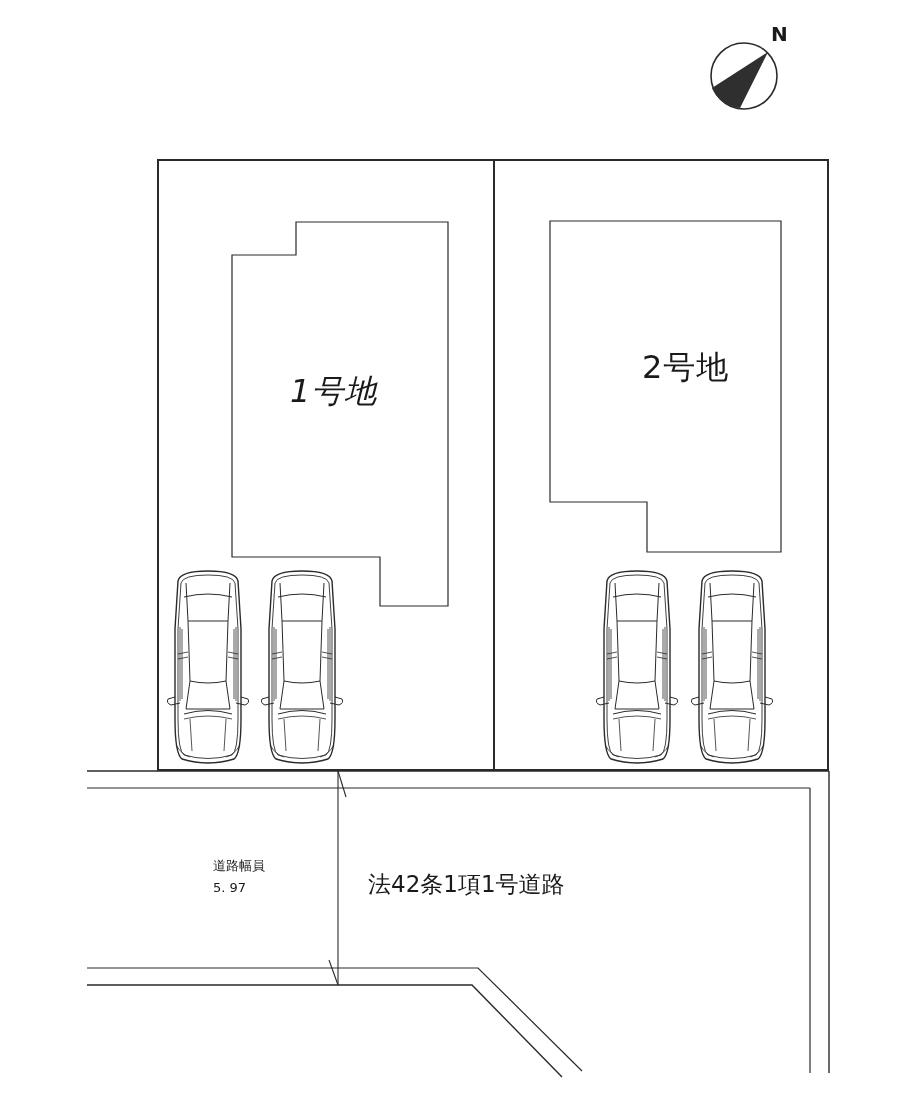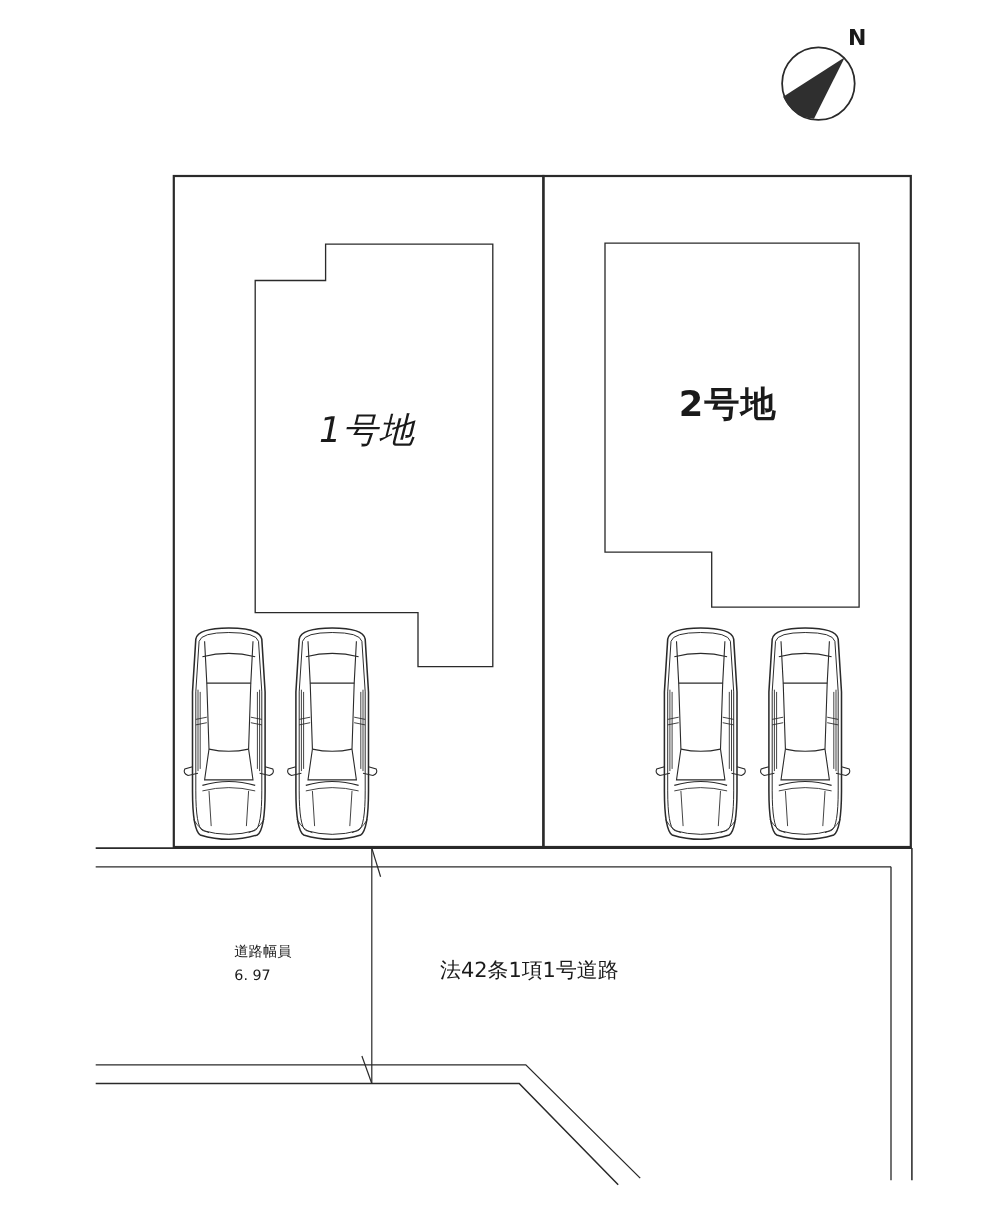--- a/index.html
+++ b/index.html
@@ -1,21 +1,21 @@
 <!DOCTYPE html>
 <html><head>
   <meta charset="utf-8">
   <style>
     html, body { margin: 0; padding: 0; background: #ffffff; }
     body { width: 904px; height: 1105px; position: relative; overflow: hidden;
            font-family: "DejaVu Sans", sans-serif; color: #222; }
     svg.plan { position: absolute; left: 0; top: 0; }
     .lbl { position: absolute; white-space: nowrap; color: #1a1a1a; }
     .lot-label { font-size: 32px; letter-spacing: 1px; }
-    .road-label { font-size: 19px; margin-left: 32px; }
+    .road-label { font-size: 23px; }
     .width-label { font-size: 13px; text-align: left; line-height: 22px; }
     .north-label { font-size: 20px; font-weight: bold; }
   </style>
 </head>
 <body>
 
 <svg class="plan" width="904" height="1105" viewBox="0 0 904 1105" xmlns="http://www.w3.org/2000/svg">
   <defs>
     <g id="car">
 
@@ -71,20 +71,20 @@
 
   <g>
     <circle cx="744" cy="76" r="33" fill="none" stroke="#2a2a2a" stroke-width="1.6"></circle>
     <path d="M768,52 L712,88 A33,33 0 0 0 740,108 Z" fill="#2f2f2f"></path>
   </g>
 </svg>
 
 <div class="lbl north-label" style="left:771px; top:22px;">N</div>
 
 <div class="lbl lot-label" style="left:290px; top:370px;font-style:italic;">1号地</div>
-<div class="lbl lot-label" style="left:617px; top:346px;font-weight:bold;">2号地</div>
+<div class="lbl lot-label" style="left:642px; top:346px;">2号地</div>
 
 <div class="lbl width-label" style="left:213px; top:855px; width:112px;">
   <div>道路幅員</div>
-  <div>6. 97</div>
+  <div>5. 97</div>
 </div>
 
 <div class="lbl road-label" style="left:368px; top:869px;">法42条1項1号道路</div>
 
 </body></html>

